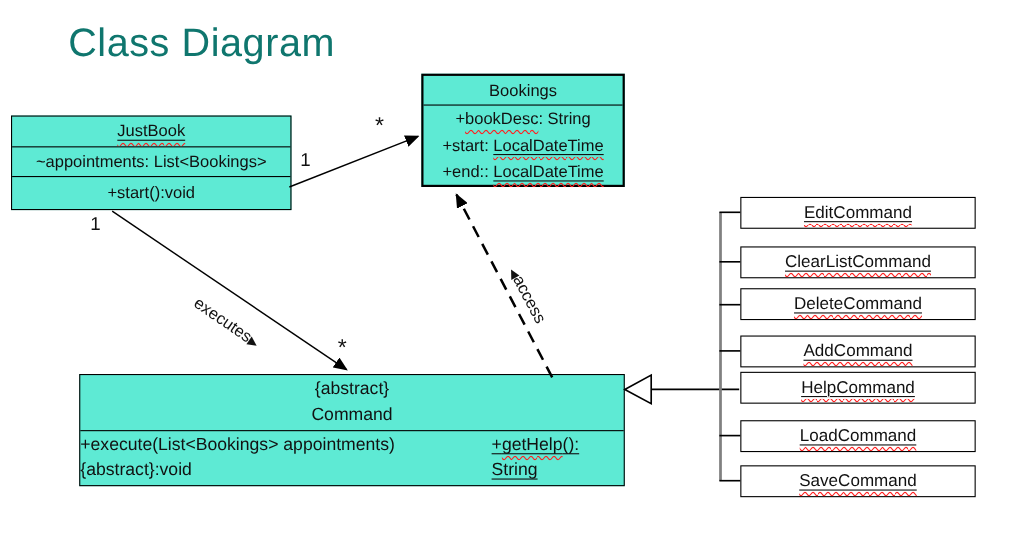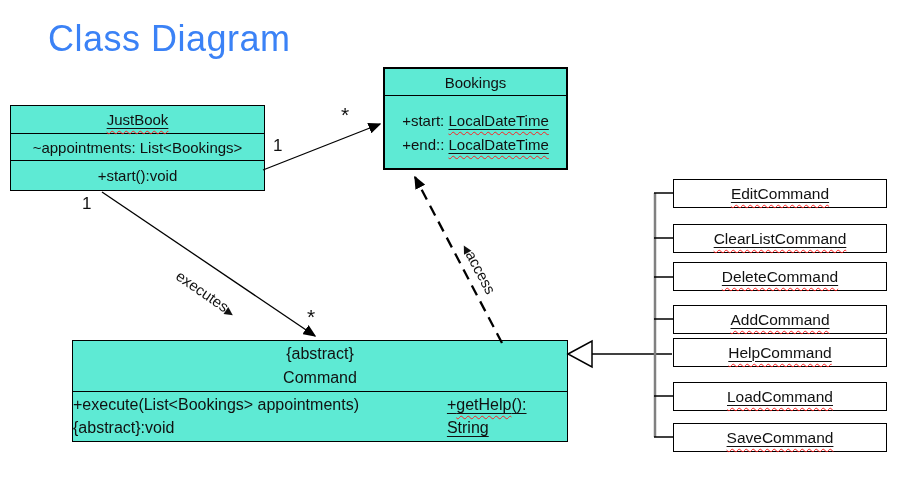--- a/index.html
+++ b/index.html
@@ -17,26 +17,26 @@
     overflow: hidden;
   }
   #lines {
     position: absolute;
     left: 0; top: 0;
     pointer-events: none;
     z-index: 5;
   }
   .page-title {
     position: absolute;
-    left: 48px;
+    left: 62px;
     top: 18px;
     font-size: 36px;
     font-weight: 300;
     letter-spacing: 0.5px;
-    color: #3b82f6;
+    color: #0f766e;
     white-space: nowrap;
   }
   .clsbox {
     position: absolute;
     background: #5eead4;
     border: 1.5px solid #000000;
     box-sizing: border-box;
     z-index: 2;
   }
   .clsbox .row {
@@ -160,20 +160,21 @@
     <div class="row r-method sep">
       <span>+start():void</span>
     </div>
   </div>
 
   <div id="bookings" class="clsbox">
     <div class="row r-title">
       <span>Bookings</span>
     </div>
     <div class="attrs sep">
+      <div class="line"><span>+</span><span class="sp">bookDesc</span><span>: String</span></div>
       <div class="line"><span>+start: </span><span class="u"><span class="sp">LocalDateTime</span></span></div>
       <div class="line"><span>+end:: </span><span class="u"><span class="sp">LocalDateTime</span></span></div>
     </div>
   </div>
 
   <div id="command" class="clsbox">
     <div class="r-head">
       <div>{abstract}</div>
       <div>Command</div>
     </div>

